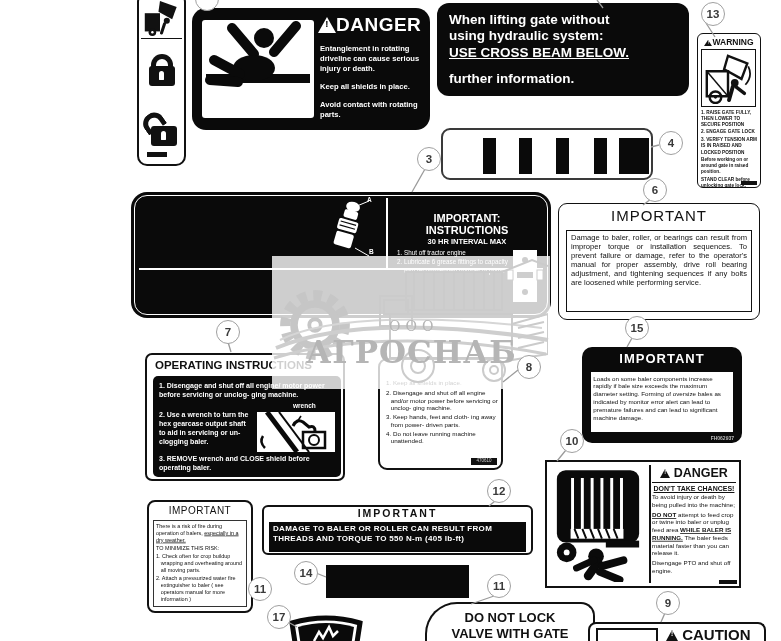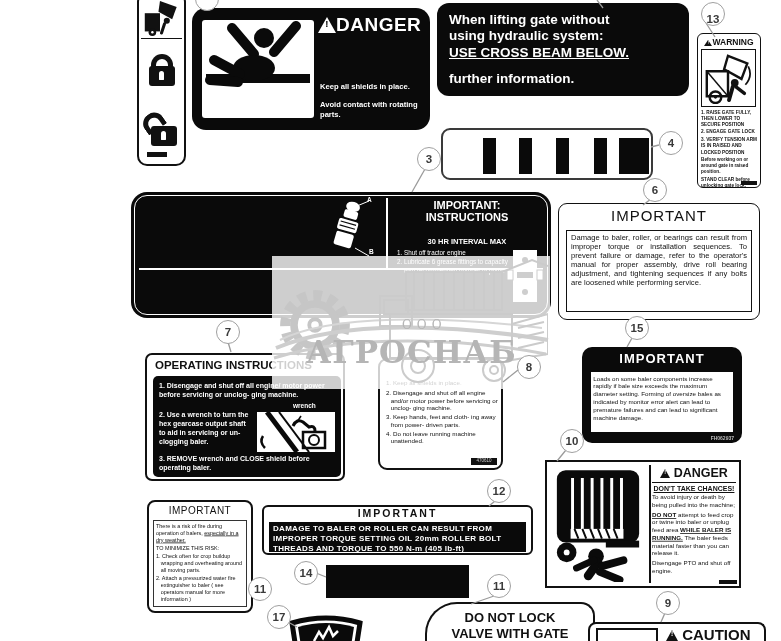--- a/index.html
+++ b/index.html
@@ -66,20 +66,21 @@
         <path d="M52 34 L30 8" stroke="#0a0a0a" stroke-width="10" stroke-linecap="round"></path>
         <path d="M72 32 L94 6" stroke="#0a0a0a" stroke-width="10" stroke-linecap="round"></path>
         <ellipse cx="52" cy="48" rx="21" ry="13" fill="#0a0a0a"></ellipse>
         <path d="M38 54 L12 40" stroke="#0a0a0a" stroke-width="10" stroke-linecap="round"></path>
         <path d="M36 62 L8 60" stroke="#0a0a0a" stroke-width="10" stroke-linecap="round"></path>
       </svg>
     </div>
     <div class="abs" style="left:126px;top:6px;font-size:19px;font-weight:bold;letter-spacing:.5px;">
       <span class="tri inv"><span>!</span></span><span>DANGER</span>
     </div>
+    <div class="abs b" style="left:128px;top:36px;width:103px;font-size:7.6px;line-height:1.3;">Entanglement in rotating driveline can cause serious injury or death.</div>
     <div class="abs b" style="left:128px;top:74px;width:103px;font-size:7.6px;line-height:1.3;">Keep all shields in place.</div>
     <div class="abs b" style="left:128px;top:92px;width:103px;font-size:7.6px;line-height:1.3;">Avoid contact with rotating parts.</div>
   </div>
 
   <div class="blklabel" style="left:437px;top:3px;width:252px;height:93px;border-radius:12px;padding:9px 12px;
               font-size:13.5px;font-weight:bold;line-height:1.22;">
     <div>When lifting gate without</div>
     <div>using hydraulic system:</div>
     <div class="u">USE CROSS BEAM BELOW.</div>
     <div style="margin-top:10px;">further information.</div>
@@ -134,24 +135,24 @@
           <rect x="14" y="22" width="20" height="11" rx="2" fill="#fff"></rect>
           <path d="M16 25 h16 M16 29 h16" stroke="#0a0a0a" stroke-width="1.2"></path>
           <rect x="15" y="35" width="18" height="14" rx="2" fill="#fff"></rect>
         </g>
         <path d="M34 8 L46 3" stroke="#fff" stroke-width="1"></path>
         <path d="M32 50 L46 58" stroke="#fff" stroke-width="1"></path>
       </svg>
     </div>
     <div class="abs b" style="left:236px;top:4px;font-size:6.5px;">A</div>
     <div class="abs b" style="left:238px;top:56px;font-size:6.5px;">B</div>
-    <div class="abs" style="left:260px;top:7px;width:152px;text-align:center;">
+    <div class="abs" style="left:260px;top:20px;width:152px;text-align:center;">
       <div class="b" style="font-size:11px;">IMPORTANT:</div>
       <div class="b" style="font-size:11px;">INSTRUCTIONS</div>
-      <div class="b" style="font-size:7.5px;margin-top:14px;">30 HR INTERVAL MAX</div>
+      <div class="b" style="font-size:7.5px;margin-top:1px;">30 HR INTERVAL MAX</div>
       <div style="text-align:left;margin-left:6px;font-size:6.3px;line-height:1.45;margin-top:2px;">
         <div>1. Shut off tractor engine</div>
         <div>2. Lubricate 6 grease fittings to capacity</div>
         <div style="margin-left:7px;">with recommended number of pump</div>
       </div>
     </div>
     <div class="abs" style="left:374px;top:56px;">
       <svg width="40" height="56" viewBox="0 0 40 56">
         <rect x="8" y="2" width="24" height="52" fill="#fff"></rect>
         <rect x="2" y="22" width="6" height="10" fill="#fff" stroke="#0a0a0a"></rect>
@@ -258,21 +259,20 @@
         <div style="margin-top:2px;text-indent:-6px;padding-left:6px;">2. Attach a pressurized water fire extinguisher to baler ( see operators manual for more information )</div>
       </div>
     </div>
   </div>
 
   <div class="label" style="left:262px;top:505px;width:271px;height:50px;border-radius:6px;">
     <div class="b" style="text-align:center;font-size:10.5px;letter-spacing:2px;margin-top:0;">IMPORTANT</div>
     <div class="abs" style="left:5px;top:15px;width:257px;height:30px;background:#0a0a0a;color:#fff;
                             font-size:8px;font-weight:bold;line-height:1.22;padding:2px 4px;box-sizing:border-box;letter-spacing:.3px;">
       <div>DAMAGE TO BALER OR ROLLER CAN RESULT FROM</div>
-      <div>IMPROPER TORQUE SETTING OIL 20mm ROLLER BOLT</div>
       <div>THREADS AND TORQUE TO 550 N-m (405 lb-ft)</div>
     </div>
   </div>
 
   <div class="abs" style="left:326px;top:565px;width:143px;height:33px;background:#0a0a0a;"></div>
 
   <div class="abs" style="left:284px;top:613px;width:84px;height:28px;overflow:hidden;">
     <svg width="84" height="60" viewBox="0 0 84 60">
       <path d="M8 10 Q42 0 76 10 L72 36 Q42 60 12 36 Z" fill="none" stroke="#0a0a0a" stroke-width="5"></path>
       <path d="M14 14 Q42 6 70 14 L67 33 Q42 52 17 33 Z" fill="#0a0a0a"></path>
@@ -316,21 +316,21 @@
         <rect x="28" y="56" width="122" height="44"></rect>
         <path d="M150 66 L186 56 L186 96 L150 102 Z"></path>
         <path d="M156 70 L182 64 M156 80 L182 74 M156 90 L182 84"></path>
         <circle cx="56" cy="108" r="16"></circle>
           <circle cx="56" cy="108" r="7"></circle>
         <circle cx="132" cy="112" r="11"></circle>
           <circle cx="132" cy="112" r="4"></circle>
         <path d="M140 14 L170 2 L186 8"></path>
       </g>
     </svg>
-    <div class="wm-txt" style="left:130px;top:62px;font-size:12px;letter-spacing:5px;">ООО</div>
+    <div class="wm-txt" style="left:117px;top:62px;font-size:14px;letter-spacing:5px;">ООО</div>
     <div class="wm-txt" style="left:34px;top:78px;font-size:31px;font-weight:bold;letter-spacing:1px;">АГРОСНАБ</div>
   </div>
 
   <svg id="leaders" width="781" height="641" viewBox="0 0 781 641">
     <g stroke="#9a9a9a" stroke-width="1.3" fill="none">
       <path d="M425 169 L412 192"></path>
       <path d="M659 145 L651 147"></path>
       <path d="M651 199 L643 205"></path>
       <path d="M228 342 L231 352"></path>
       <path d="M518 370 L503 382"></path>
@@ -367,21 +367,21 @@
     </div>
   <div class="callout" style="left:560px;top:429px;">
       <span>10</span>
     </div>
   <div class="callout" style="left:248px;top:577px;">
       <span>11</span>
     </div>
   <div class="callout" style="left:487px;top:479px;">
       <span>12</span>
     </div>
-  <div class="callout" style="left:701px;top:2px;align-items:flex-end;">
+  <div class="callout" style="left:701px;top:2px;">
       <span>13</span>
     </div>
   <div class="callout" style="left:294px;top:561px;">
       <span>14</span>
     </div>
   <div class="callout" style="left:625px;top:316px;">
       <span>15</span>
     </div>
   <div class="callout" style="left:487px;top:574px;">
       <span>11</span>

